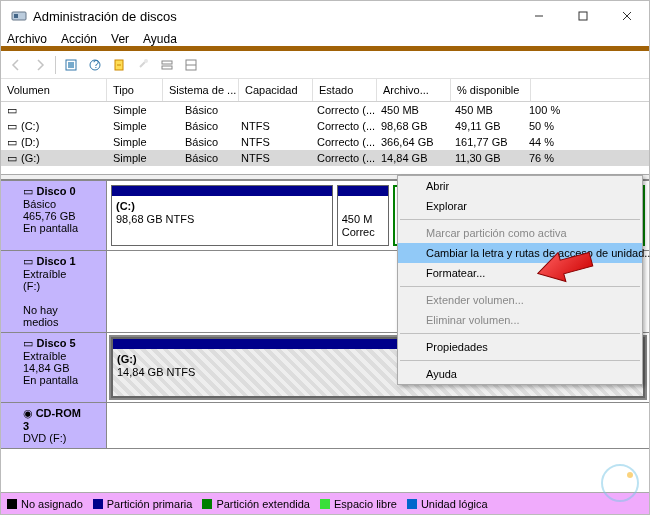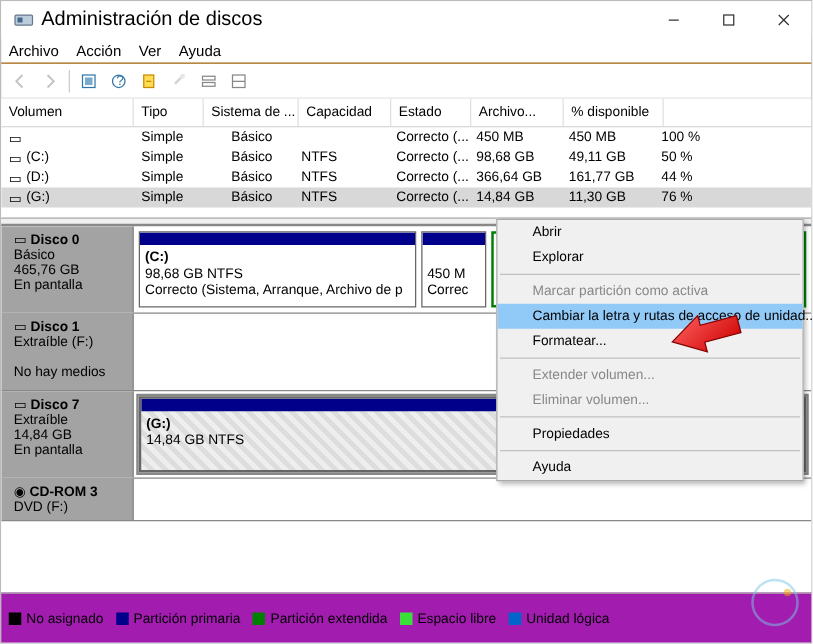--- a/index.html
+++ b/index.html
@@ -1,48 +1,48 @@
 <!DOCTYPE html>
 <html><head>
 <meta charset="utf-8">
 <style>
   * { box-sizing: border-box; font-family: "Segoe UI", Tahoma, sans-serif; font-size: 11px; }
   body { margin: 0; background: #fff; width: 650px; height: 515px; overflow: hidden; position: relative; }
   .window { width: 650px; height: 515px; border: 1px solid #bbb; display: flex; flex-direction: column; background: #fff; }
   .titlebar { height: 30px; display: flex; align-items: center; justify-content: space-between; padding-left: 8px; background: #fff; }
-  .titlebar-title { font-size: 16px; }
+  .titlebar-title { font-size: 13px; }
   .title-icons { display: flex; align-items: center; gap: 4px; }
   .title-icon { display: inline-flex; width: 20px; height: 20px; align-items: center; justify-content: center; }
   .win-controls { display: flex; }
   .win-btn { width: 44px; height: 30px; display: flex; align-items: center; justify-content: center; }
-  .menubar { height: 20px; display: flex; align-items: center; padding: 0 6px; gap: 14px; border-bottom: 1px solid #a16207; }
+  .menubar { height: 20px; display: flex; align-items: center; padding: 0 6px; gap: 14px; border-bottom: 5px solid #a16207; }
   .menubar span { font-size: 12px; }
   .toolbar { height: 28px; display: flex; align-items: center; padding: 0 4px; gap: 2px; border-bottom: 1px solid #e0e0e0; }
   .tb-btn { width: 22px; height: 22px; display: flex; align-items: center; justify-content: center; border: 1px solid transparent; }
   .tb-btn.disabled { opacity: .35; }
   .tb-sep { width: 1px; height: 18px; background: #ccc; margin: 0 2px; }
   .columns { display: flex; border-bottom: 1px solid #d0d0d0; background: #fff; }
   .col { border-right: 1px solid #e0e0e0; padding: 4px 6px; height: 22px; display: flex; align-items: center; overflow: hidden; white-space: nowrap; }
   .c0{width:106px}.c1{width:72px}.c2{width:56px}.c3{width:76px}.c4{width:64px}.c5{width:74px}.c6{width:74px}.c7{width:80px}
   .vol-rows { height: 72px; overflow: hidden; background: #fff; }
   .vol-row { display: flex; height: 16px; align-items: center; }
   .vol-row .col { border: none; height: 16px; padding: 0 6px; }
   .vol-row.selected { background: #d8d8d8; }
   .drive-icon { width: 14px; display: inline-flex; }
   .middle-gap { height: 6px; border-top: 1px solid #aaa; border-bottom: 1px solid #888; background: #f0f0f0; }
   .disks { flex: 1; overflow: hidden; background: #fff; border-top: 1px solid #888; }
   .disk-row { display: flex; border-bottom: 1px solid #888; min-height: 54px; }
-  .disk-label { width: 106px; padding: 4px 10px; border-right: 1px solid #888; background: #a3a3a3; }
+  .disk-label { width: 106px; padding: 4px 22px; border-right: 1px solid #888; background: #c4b5fd; }
   .disk-label b { font-weight: bold; }
   .disk-parts { flex: 1; display: flex; padding: 4px; gap: 4px; }
   .part { border: 1px solid #666; padding: 2px 4px; overflow: hidden; white-space: nowrap; background: #fff; position: relative; }
   .part .stripe { position: absolute; left: 0; right: 0; top: 0; height: 10px; background: #00008b; }
   .part .content { position: relative; margin-top: 12px; font-size: 11px; line-height: 13px; }
   .part.hatched { background: repeating-linear-gradient(45deg,#eee,#eee 4px,#ddd 4px,#ddd 8px); }
-  .legend { height: 40px; border-top: 1px solid #aaa; display: flex; align-items: center; gap: 10px; padding: 0 6px; background: #a21caf; }
+  .legend { height: 22px; border-top: 1px solid #aaa; display: flex; align-items: center; gap: 10px; padding: 0 6px; background: #f0abfc; }
   .legend-item { display: flex; align-items: center; gap: 4px; }
   .swatch { width: 10px; height: 10px; }
   
   .ctx { position: absolute; background: #f0f0f0; border: 1px solid #aaa; box-shadow: 2px 2px 4px rgba(0,0,0,.3); width: 246px; font-size: 12px; }
   .ctx-item { padding: 4px 20px 4px 28px; white-space: nowrap; }
   .ctx-item.hl { background: #91c9f7; }
   .ctx-item.disabled { color: #888; }
   .ctx-sep { height: 1px; background: #c0c0c0; margin: 3px 2px; }
   
   .arrow { position: absolute; }
@@ -212,21 +212,21 @@
     <div class="disk-row" style="min-height:70px">
       <div class="disk-label">
         <span>▭</span> <b>Disco 0</b><br>
         <span>Básico</span><br>
         <span>465,76 GB</span><br>
         <span>En pantalla</span>
       </div>
       <div class="disk-parts">
         <div class="part" style="flex:3">
             <div class="stripe"></div>
-            <div class="content"><b>(C:)</b><br><span>98,68 GB NTFS</span><br><span>Correcto (Sistema, Arranque, Archivo de p</span></div>
+            <div class="content"><b>(C:)</b><br><span>98,68 GB NTFS</span><br></div>
           </div>
         <div class="part" style="flex:.6">
             <div class="stripe"></div>
             <div class="content"><br><span>450 M</span><br><span>Correc</span></div>
           </div>
         <div class="part" style="flex:3.4;border:2px solid #008000">
             <div class="content"></div>
           </div>
       </div>
     </div>
@@ -235,21 +235,21 @@
       <div class="disk-label">
         <span>▭</span> <b>Disco 1</b><br>
         <span>Extraíble (F:)</span><br><br>
         <span>No hay medios</span>
       </div>
       <div class="disk-parts"></div>
     </div>
 
     <div class="disk-row" style="min-height:70px">
       <div class="disk-label">
-        <span>▭</span> <b>Disco 7</b><br>
+        <span>▭</span> <b>Disco 5</b><br>
         <span>Extraíble</span><br>
         <span>14,84 GB</span><br>
         <span>En pantalla</span>
       </div>
       <div class="disk-parts">
         <div class="part hatched" style="flex:1;border:2px solid #666;outline:2px solid #888">
             <div class="stripe"></div>
             <div class="content"><b>(G:)</b><br><span>14,84 GB NTFS</span><br></div>
           </div>
       </div>

